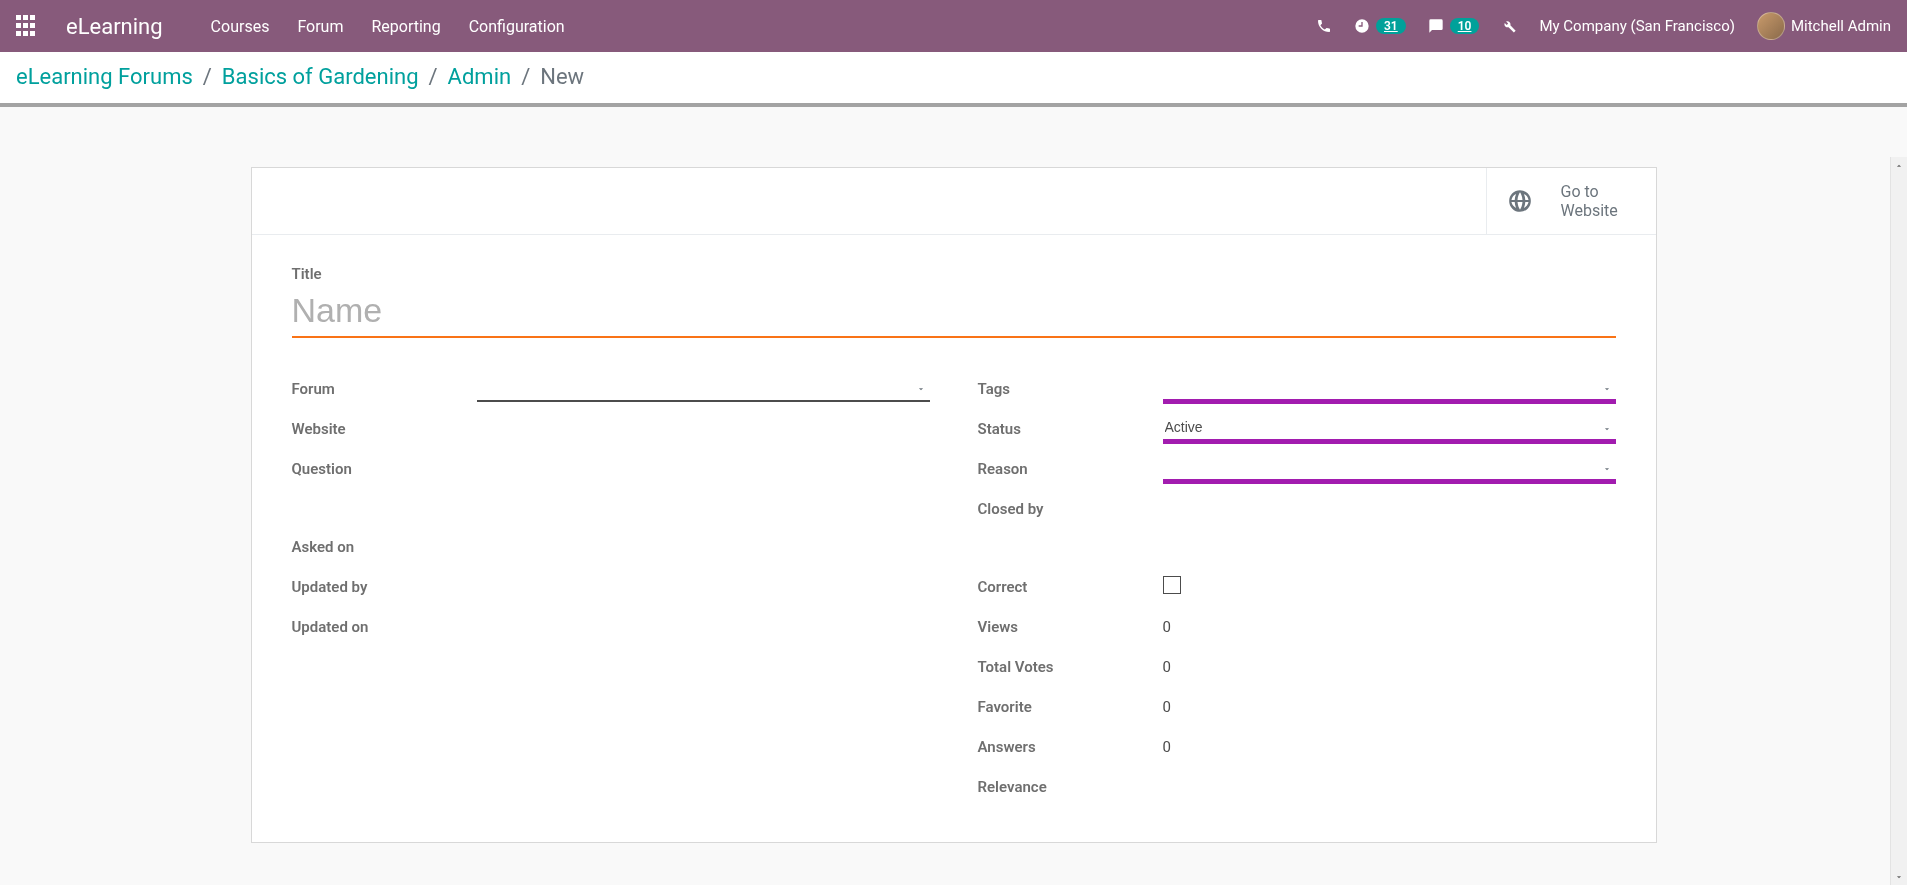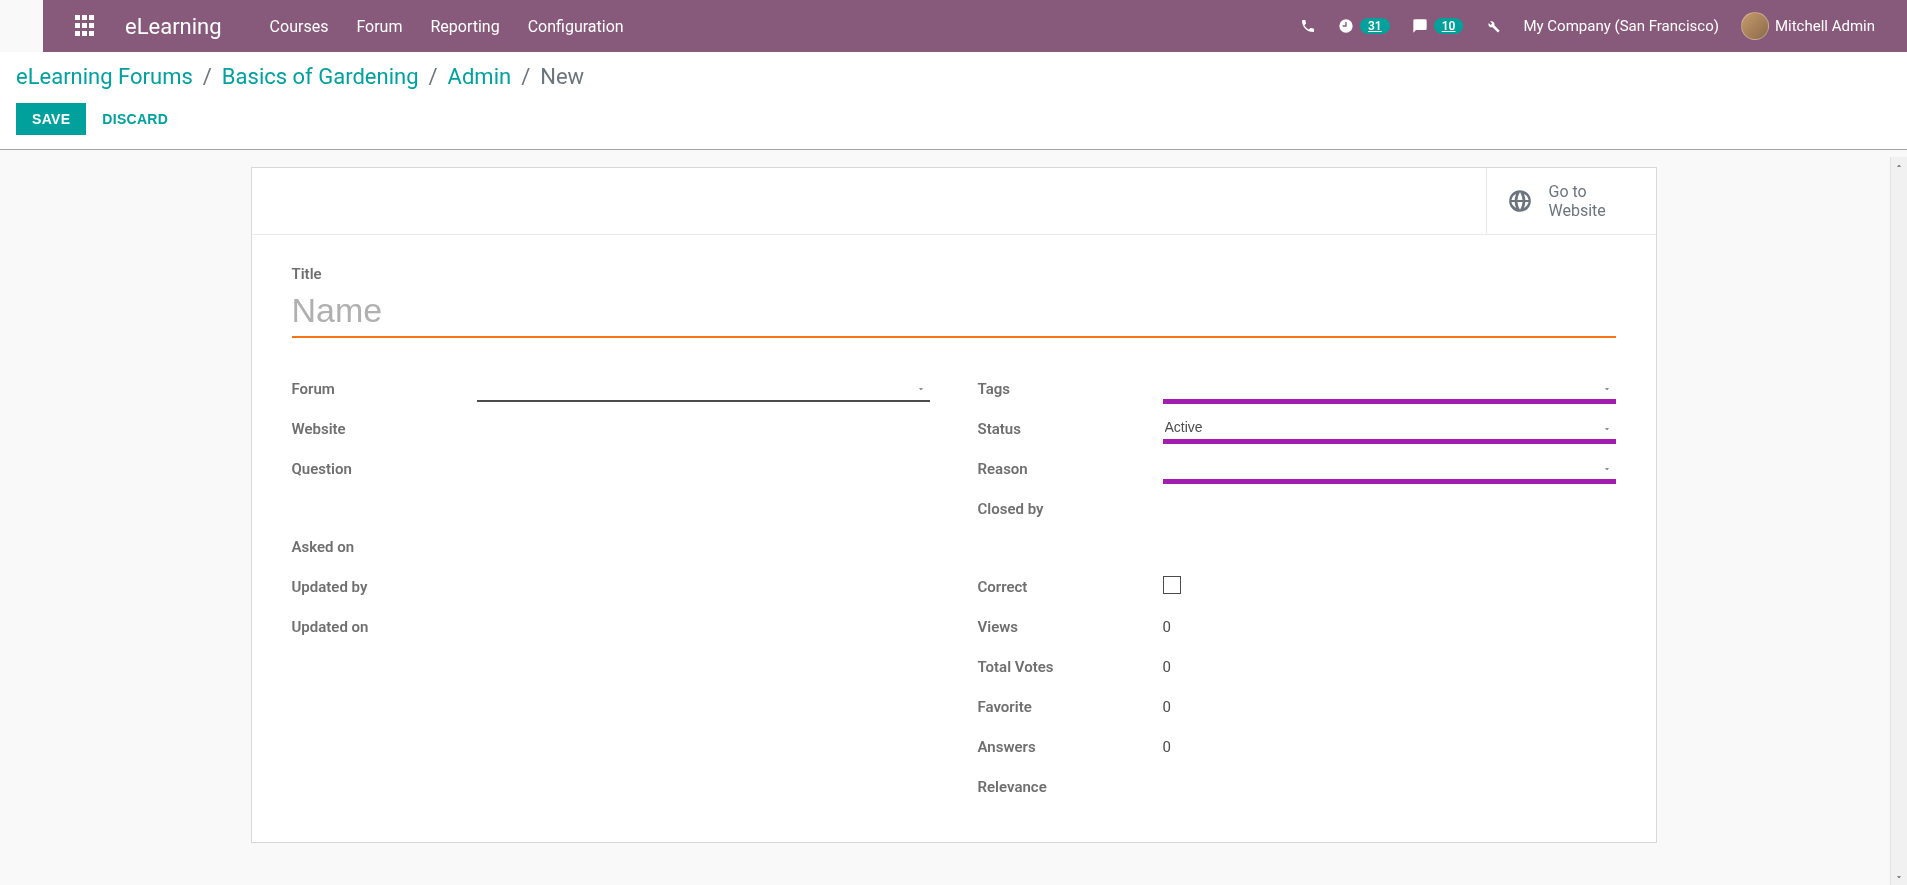--- a/index.html
+++ b/index.html
@@ -12,60 +12,59 @@
     width: 1907px;
     position: relative;
   }
   
   .navbar {
     background: #875a7b;
     height: 52px;
     display: flex;
     align-items: center;
     color: #fff;
-    padding: 0 32px;
-    margin-left: 43px;
+    padding: 0 16px;
   }
   .navbar .apps-icon {
     width: 22px; height: 22px; display:flex; flex-wrap:wrap; gap:2px; cursor:pointer; margin-right:28px;
   }
   .navbar .apps-icon span{ width:5px; height:5px; background:#fff; display:block;}
   .navbar .brand { font-size: 22px; font-weight:400; margin-right:48px; cursor:pointer;}
   .navbar .menu { display:flex; gap:28px;}
   .navbar .menu a { color:#fff; text-decoration:none; font-size:16px; cursor:pointer;}
   .navbar .spacer{ flex:1;}
   .navbar .systray{ display:flex; align-items:center; gap:22px;}
   .navbar .systray .item{ display:flex; align-items:center; gap:6px; cursor:pointer; font-size:15px;}
   .badge{ background:#00a19a; color:#fff; border-radius:10px; padding:1px 8px; font-size:12px; font-weight:600;text-decoration:underline;}
   .avatar{ width:28px; height:28px; border-radius:50%; background:linear-gradient(135deg,#c89a6b,#8a6a4a); display:inline-block; border:1px solid rgba(255,255,255,.3);}
   .icon-phone,.icon-clock,.icon-chat,.icon-tool,.icon-globe{display:inline-flex;align-items:center;justify-content:center;}
   .icon-phone svg,.icon-clock svg,.icon-chat svg,.icon-tool svg{width:16px;height:16px;fill:#fff;}
   
   .controlbar{
     background:#fff;
     padding:12px 16px 14px 16px;
-    border-bottom:1px solid #a3a3a3;
+    border-bottom:4px solid #a3a3a3;
   }
   .breadcrumb{ font-size:22px; color:#6c757d; display:flex; gap:10px; align-items:center; flex-wrap:wrap;}
   .breadcrumb a{ color:#00a09d; text-decoration:none; cursor:pointer;}
   .breadcrumb .sep{ color:#6c757d;}
   .breadcrumb .current{ color:#6c757d;}
   .actions{ margin-top:14px; display:flex; gap:16px; align-items:center;}
   .btn-save{ background:#00a09d; color:#fff; border:none; padding:8px 16px; font-size:14px; font-weight:600; letter-spacing:.3px; cursor:pointer;}
   .btn-discard{ background:transparent; border:none; color:#00a09d; font-size:14px; font-weight:600; cursor:pointer; letter-spacing:.3px;}
   
   .content-wrap{
     position:absolute; top:157px; bottom:0; left:0; right:0; overflow:hidden; background:#f9f9f9;
   }
   .scroll-area{ width:100%; height:100%; overflow-y:auto; padding:10px 0 20px 0;}
   .form-sheet{
     width:1406px; margin:0 auto; background:#fff; border:1px solid #d8d8d8;
   }
   .button-box{ display:flex; justify-content:flex-end; border-bottom:1px solid #e9ecef;}
-  .stat-btn{ display:flex; align-items:center; gap:16px; padding:14px 20px; border-left:1px solid #e9ecef; cursor:pointer; min-width:170px;}
+  .stat-btn{ display:flex; align-items:center; gap:28px; padding:14px 20px; border-left:1px solid #e9ecef; cursor:pointer; min-width:170px;}
   .stat-btn .icon-globe svg{ width:26px; height:26px; fill:#6c757d;}
   .stat-btn .txt{ color:#6c757d; font-size:16px; line-height:1.2;}
   .sheet-body{ padding:30px 40px 40px 40px;}
   .title-label{ color:#6f6f6f; font-weight:600; font-size:15px; margin-bottom:4px; display:block;}
   .title-input{
     width:100%; border:none; border-bottom:2px solid #f97316; font-size:34px; padding:4px 0 6px 0;
     color:#495057; outline:none; background:transparent;
   }
   .title-input::placeholder{ color:#b0b0b0;}
   .form-grid{ display:flex; gap:48px; margin-top:36px;}
@@ -155,24 +154,20 @@
 
 <div class="controlbar">
   <div class="breadcrumb">
     <a>eLearning Forums</a>
     <span class="sep">/</span>
     <a>Basics of Gardening</a>
     <span class="sep">/</span>
     <a>Admin</a>
     <span class="sep">/</span>
     <span class="current">New</span>
-  </div>
-  <div class="actions">
-    <button class="btn-save">SAVE</button>
-    <button class="btn-discard">DISCARD</button>
   </div>
 </div>
 
 <div class="content-wrap">
   <div class="scroll-area">
     <div class="form-sheet">
       <div class="button-box">
         <div class="stat-btn">
           <span class="icon-globe">
               <svg viewBox="0 0 24 24">

